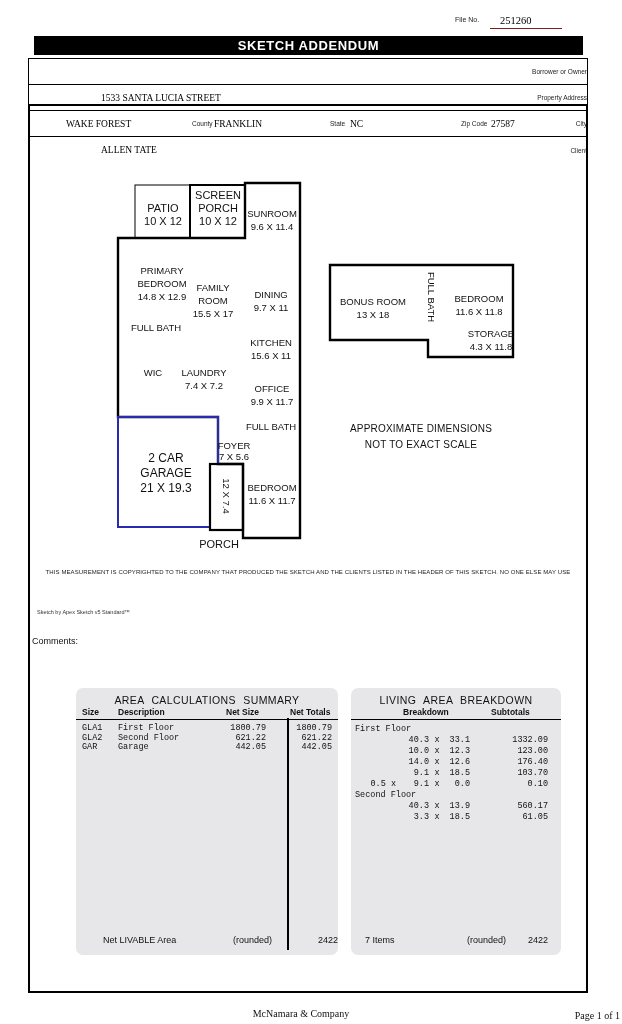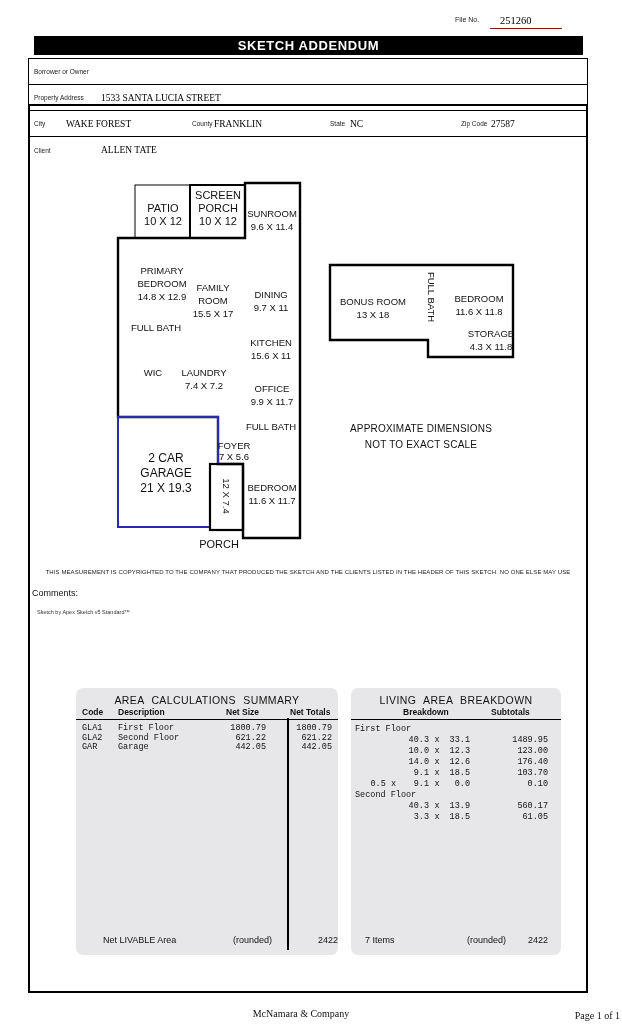--- a/index.html
+++ b/index.html
@@ -7,41 +7,41 @@
   body { font-family:"Liberation Sans", sans-serif; color:#000; position:relative; }
   .abs { position:absolute; }
 
   
   .fileno { position:absolute; left:455px; top:16px; font-size:7px; color:#222; }
   .fileno-val { position:absolute; left:490px; top:15px; width:72px; font-size:10.5px;
     font-family:"Liberation Serif", serif; border-bottom:1px solid #7f1d1d; padding-left:10px; height:14px; }
   .titlebar { position:absolute; left:34px; top:36px; width:549px; height:19px; background:#000;
     color:#fff; text-align:center; font-weight:bold; font-size:13px; line-height:19px; letter-spacing:0.6px; }
   .formbox { position:absolute; left:28px; top:58px; width:560px; border:1px solid #000; border-bottom:none; }
-  .frow { display:flex; align-items:center; border-bottom:1px solid #000; height:26px; position:relative; }
+  .frow { display:flex; align-items:center; border-bottom:1px solid #000; height:26px; position:relative;justify-content:flex-end; }
   .flabel { font-size:6.5px; color:#222; margin-left:5px; }
   .fval { font-size:9.5px; font-family:"Liberation Serif", serif; }
 
   
   .mainbox { position:absolute; left:28px; top:104px; width:560px; height:889px; border:2px solid #000; }
 
   
   svg.plan { position:absolute; left:0; top:0; width:622px; height:1024px; }
   .room { position:absolute; transform:translate(-50%,-50%); text-align:center; font-size:9.5px;
     line-height:13px; white-space:nowrap; color:#111; }
   .room span { display:block; }
   .room.big { font-size:12px; line-height:15px; }
   .room.vert { writing-mode:vertical-rl; text-orientation:mixed; }
   .room.md { font-size:11px; }
   .note { position:absolute; transform:translate(-50%,-50%); text-align:center; font-size:10px;
     line-height:16px; letter-spacing:0.2px; color:#111; white-space:nowrap; }
   .copyright { position:absolute; left:40px; top:569px; width:536px; text-align:center; font-size:6px;
     color:#222; letter-spacing:0.1px; }
   .sketchby { position:absolute; left:37px; top:609px; font-size:5.5px; color:#333; }
-  .comments { position:absolute; left:32px; top:588px; font-size:9px; color:#111; }
+  .comments { position:absolute; left:32px; top:636px; font-size:9px; color:#111; }
 
   
   .calc { position:absolute; top:688px; height:267px; background:#e7e7e9; border-radius:7px; font-size:9px;margin-left:8px; }
   .calc.left { left:68px; width:262px; }
   .calc.right { left:343px; width:210px; }
   .ctitle { text-align:center; padding-top:6px; font-size:10.5px; letter-spacing:0.4px; word-spacing:4px; color:#111; }
   .chead { position:relative; height:13px; font-weight:bold; font-size:8.5px; color:#111; }
   .chead span { position:absolute; top:1px; }
   .cline { border-top:1.5px solid #000; }
   .mono { font-family:"Liberation Mono", monospace; font-size:8.5px; color:#111; }
@@ -209,21 +209,21 @@
   <span style="display:block">NOT TO EXACT SCALE</span>
 </div>
 
 <div class="copyright">THIS MEASUREMENT IS COPYRIGHTED TO THE COMPANY THAT PRODUCED THE SKETCH AND  THE CLIENTS LISTED IN THE HEADER OF THIS SKETCH. NO ONE ELSE MAY USE</div>
 <div class="sketchby">Sketch by Apex Sketch v5 Standard™</div>
 <div class="comments">Comments:</div>
 
 <div class="calc left">
   <div class="ctitle">AREA CALCULATIONS SUMMARY</div>
   <div class="chead">
-    <span style="left:6px">Code</span>
+    <span style="left:6px">Size</span>
     <span style="left:42px">Description</span>
     <span style="left:150px">Net Size</span>
     <span style="left:214px">Net Totals</span>
   </div>
   <div class="cline"></div>
   <div class="vdivider"></div>
   <div style="padding-top:4px">
     <div class="srow mono">
       <span class="c-code">GLA1</span>
       <span class="c-desc">First Floor</span>
@@ -257,21 +257,21 @@
     <span style="left:140px">Subtotals</span>
   </div>
   <div class="cline"></div>
   <div style="padding-top:4px">
     <div class="blabel mono">First Floor</div>
     <div class="brow mono">
       <span class="c-pre"></span>
       <span class="c-a">40.3</span>
       <span class="c-op">x</span>
       <span class="c-b">33.1</span>
-      <span class="c-sub">1489.95</span>
+      <span class="c-sub">1332.09</span>
     </div>
     <div class="brow mono">
       <span class="c-pre"></span>
       <span class="c-a">10.0</span>
       <span class="c-op">x</span>
       <span class="c-b">12.3</span>
       <span class="c-sub">123.00</span>
     </div>
     <div class="brow mono">
       <span class="c-pre"></span>

